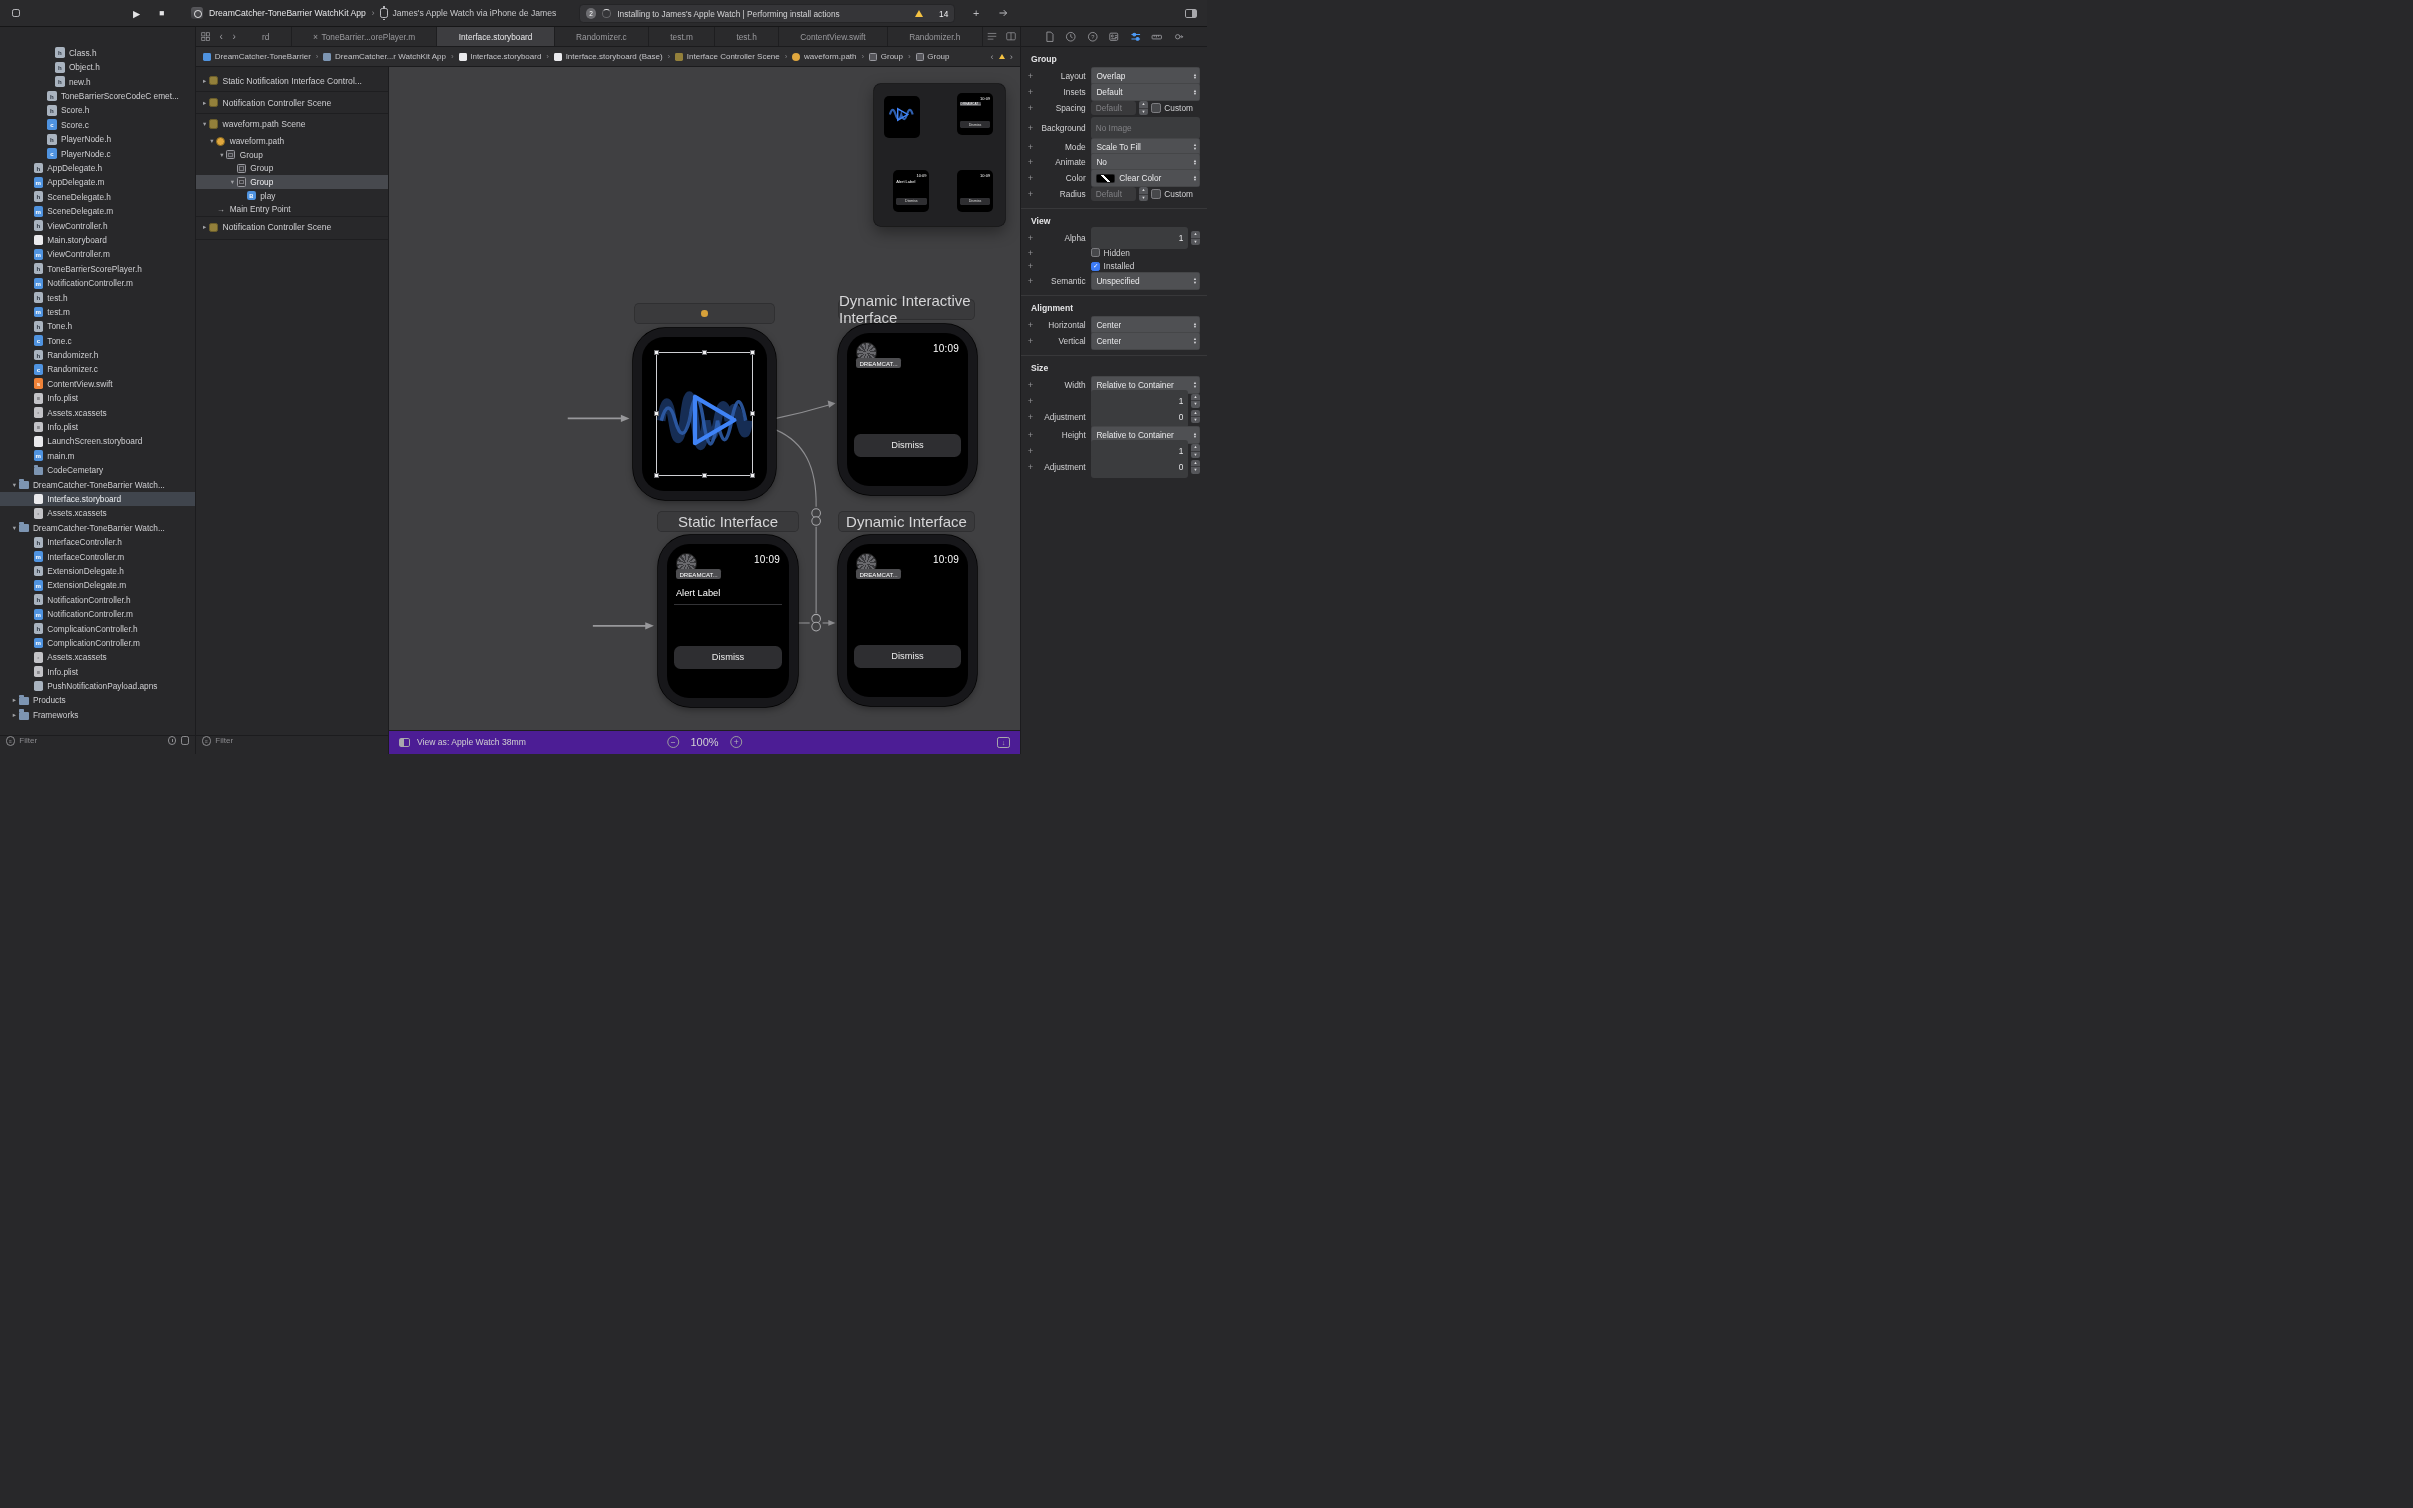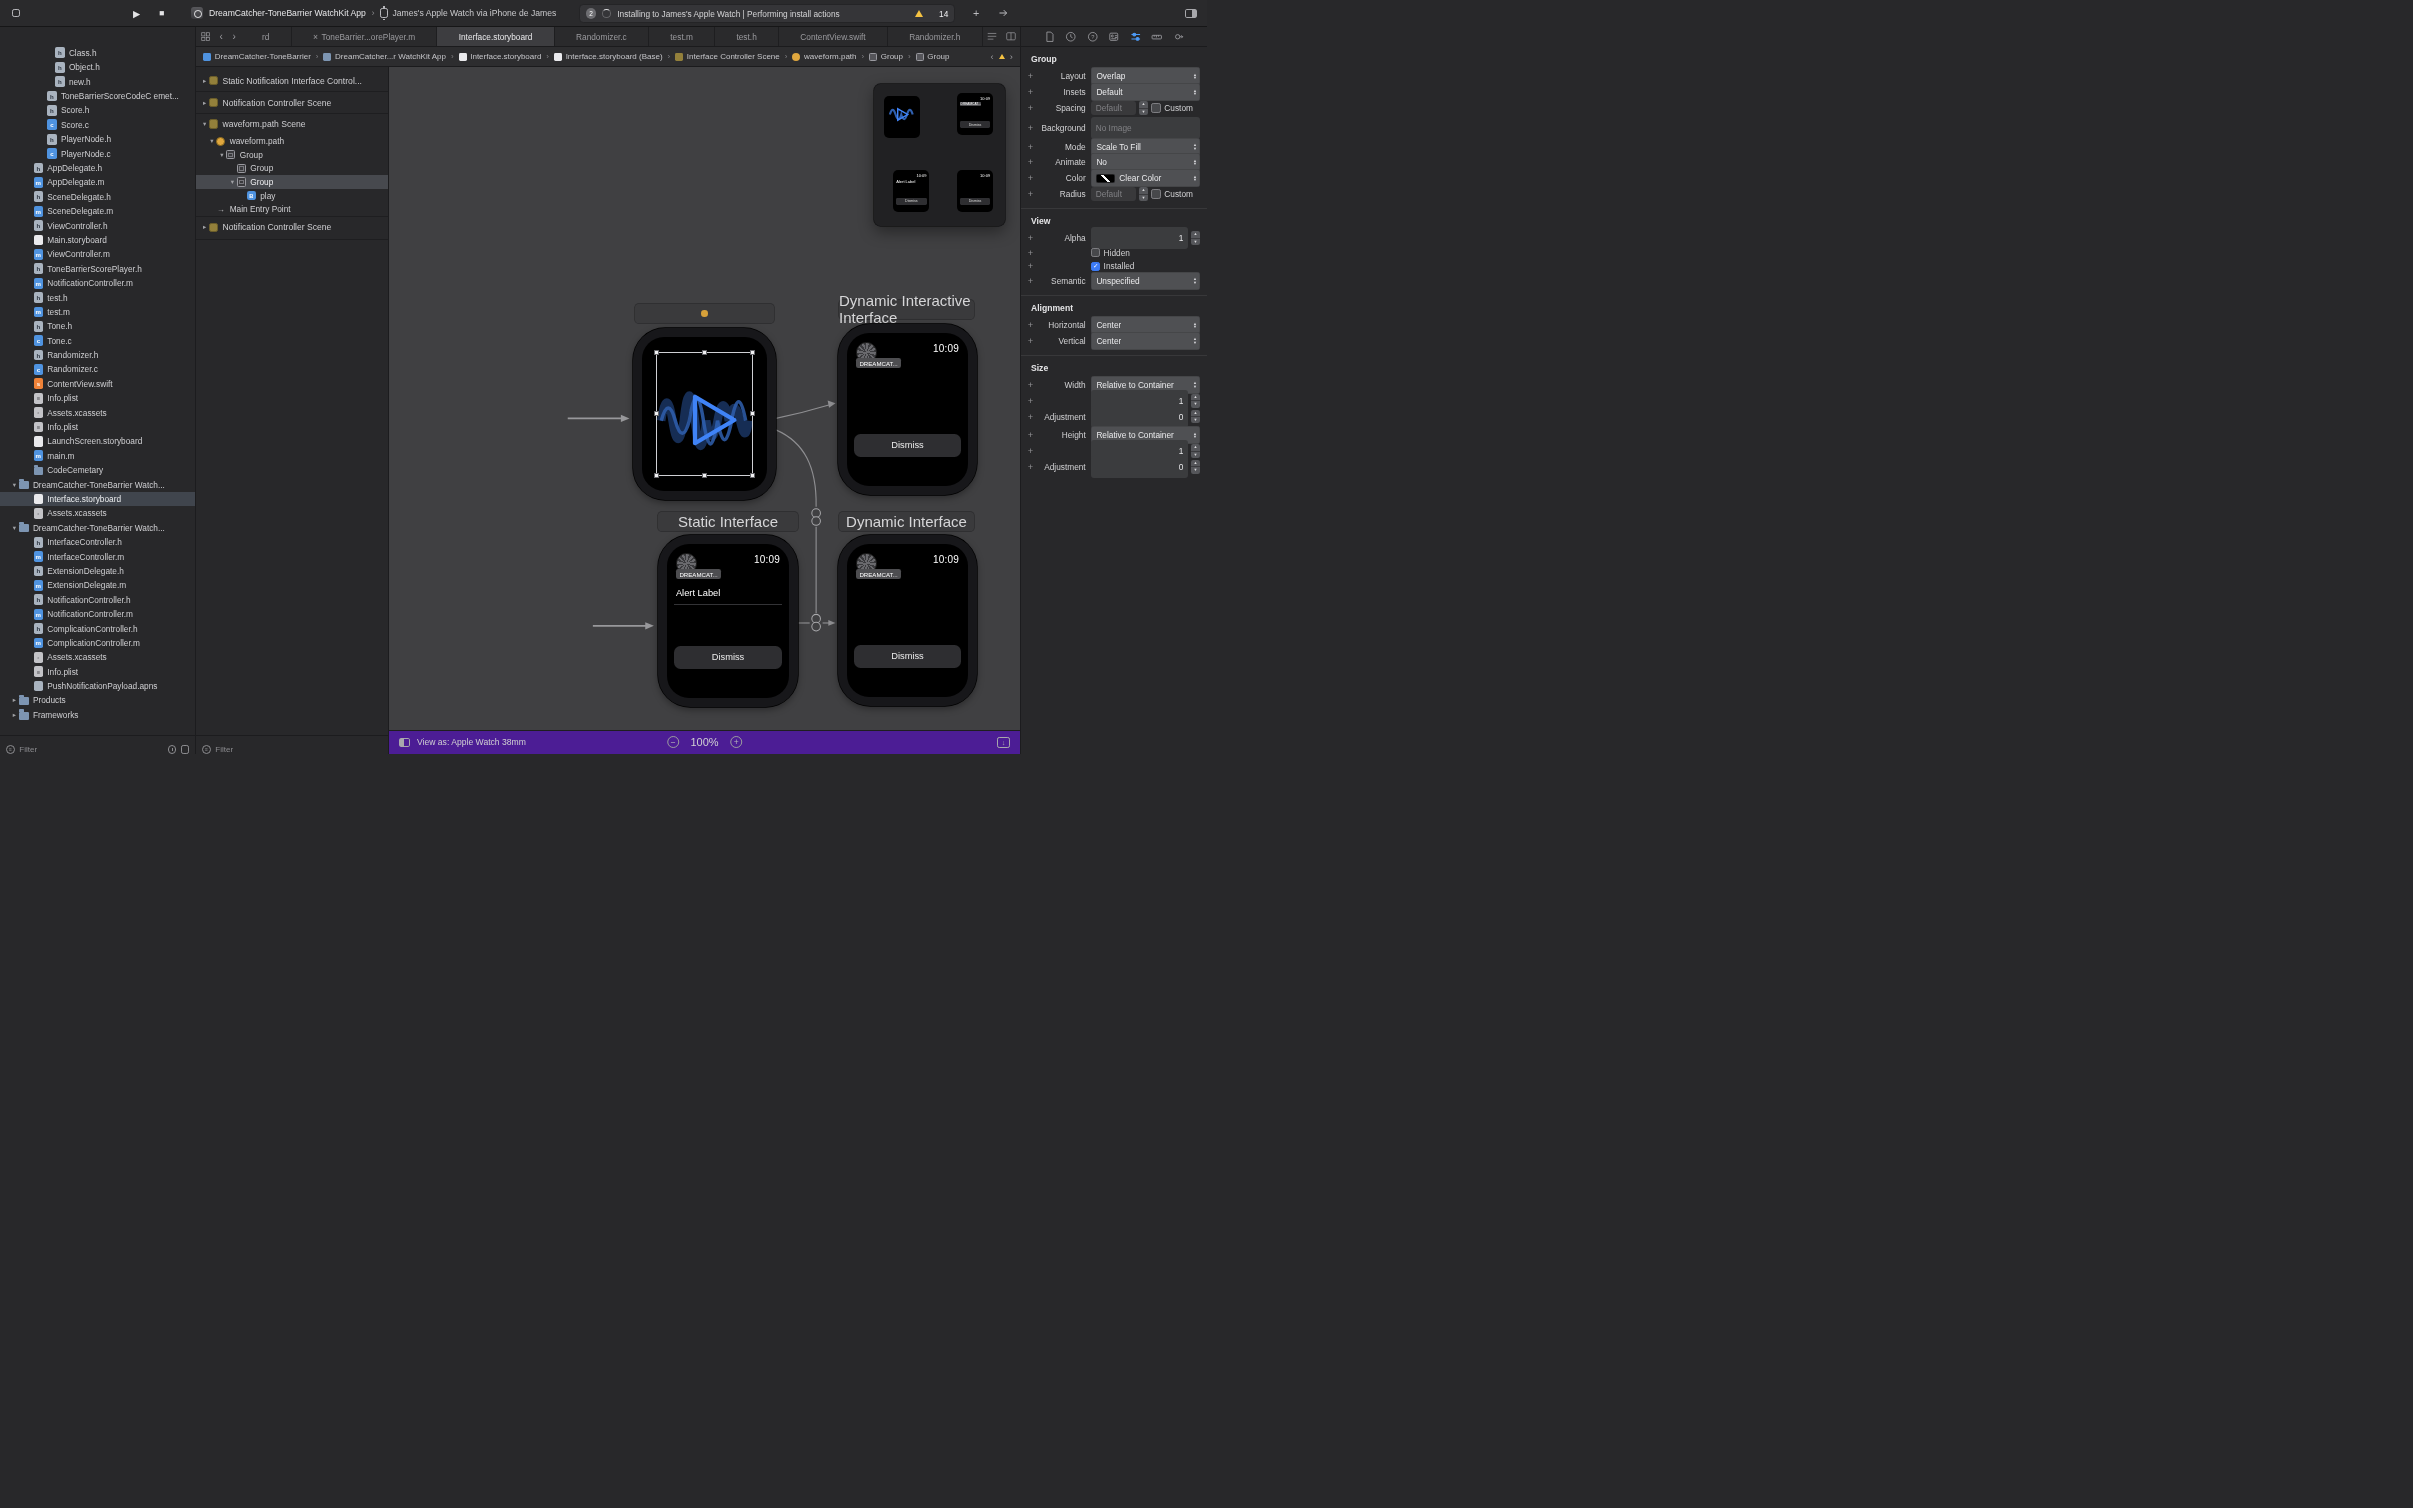--- a/index.html
+++ b/index.html
@@ -56,21 +56,21 @@
   .ic-m{background:#4f93e0;color:#fff}.ic-m::after{content:"m"}
   .ic-c{background:#4f93e0;color:#fff}.ic-c::after{content:"c"}
   .ic-sb{background:#e9e9ec;color:#77777b}
   .ic-plist{background:#c3c3c7;color:#55555a}.ic-plist::after{content:"≡";font-size:5.7px}
   .ic-xc{background:#c3c3c7;color:#55555a}.ic-xc::after{content:"◦"}
   .ic-swift{background:#ef8238;color:#fff}.ic-swift::after{content:"s"}
   .ic-apns{background:#a9b3bf;color:#2b3440}
   .ic-folder{background:#7d95b2;height:8px;border-radius:1.1px;position:relative;margin-top:1.4px}
   .ic-folder::before{content:"";position:absolute;top:-2.2px;left:0;width:4.3px;height:2.2px;background:#7d95b2;border-radius:0.7px 0.7px 0 0}
   .panel-filter{position:absolute;left:0;right:0;bottom:0;height:18.7px;border-top:0.7px solid #1c1c1e;
-    background:#28282a;display:flex;align-items:flex-end;padding:0 5.7px;gap:4.3px}
+    background:#28282a;display:flex;align-items:flex-start;padding:0 5.7px;gap:4.3px}
   .filter-ic{width:9.3px;height:9.3px;border:0.7px solid #8d8d90;border-radius:50%;color:#8d8d90;
     font-size:5px;display:flex;align-items:center;justify-content:center;flex:none}
   .filter-ic::after{content:"≡"}
   .filter-input{flex:1;background:none;border:none;outline:none;color:#d6d6d8;font-size:8px;min-width:0}
   .filter-input::placeholder{color:#8a8a8e}
   .mini-ic{width:8.6px;height:8.6px;flex:none;border:0.7px solid #8d8d90;color:#8d8d90}
   .mini-ic.clock{border-radius:50%;position:relative}
   .mini-ic.clock::after{content:"";position:absolute;left:3.2px;top:1.4px;width:0.7px;height:2.9px;background:#8d8d90}
   .mini-ic.sq{border-radius:2.2px}
 

